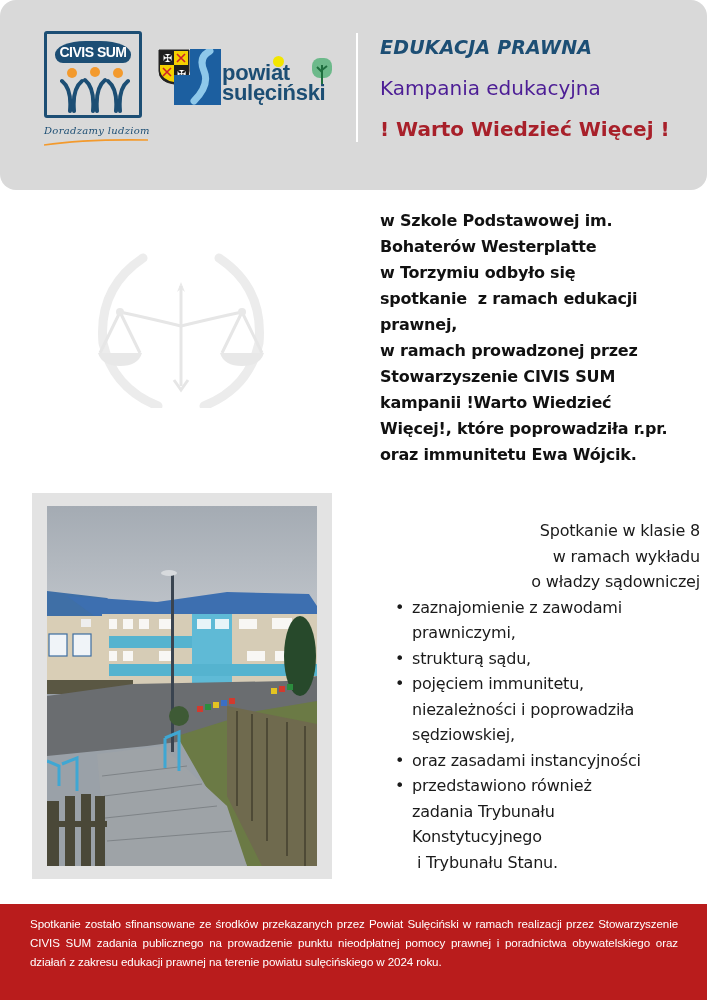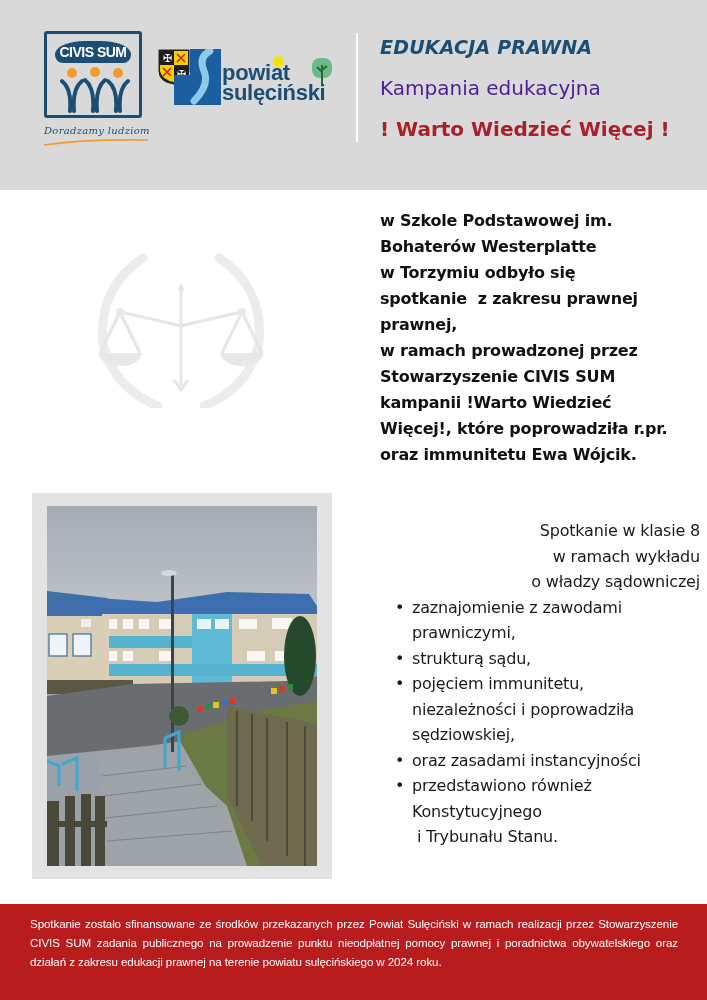--- a/index.html
+++ b/index.html
@@ -1,19 +1,19 @@
 <!DOCTYPE html>
 <html><head>
 <meta charset="utf-8">
 <style>
   * { box-sizing: border-box; margin: 0; padding: 0; }
   html, body { width: 707px; height: 1000px; background: #ffffff; overflow: hidden; }
   body { position: relative; font-family: "DejaVu Sans", "Liberation Sans", sans-serif; }
 
-  .header { position: absolute; left: 0; top: 0; width: 707px; height: 190px; background: #d9d9d9; }
+  .header { position: absolute; left: 0; top: 0; width: 707px; height: 190px; background: #d9d9d9; border-radius: 16px; }
 
   
   .civis-box { position: absolute; left: 44px; top: 31px; width: 98px; height: 87px; border: 3px solid #1c4e74; border-radius: 3px; background: #d9d9d9; }
   .civis-banner { position: absolute; left: 8px; top: 7px; width: 76px; height: 22px; background: #1c4e74; border-radius: 40% 40% 8px 8px / 60% 60% 8px 8px; color: #fff; font-family: "Liberation Sans", sans-serif; font-weight: bold; font-size: 14px; letter-spacing: -0.5px; text-align: center; line-height: 22px; }
   .people { position: absolute; left: 13px; top: 33px; width: 70px; height: 46px; }
   .civis-tagline { position: absolute; left: 44px; top: 125px; font-family: "DejaVu Serif", serif; font-style: italic; font-size: 10px; color: #1c4e74; letter-spacing: 0.3px; }
   .civis-underline { position: absolute; left: 44px; top: 138px; width: 104px; height: 8px; }
 
   
   .crest { position: absolute; left: 158px; top: 49px; width: 32px; height: 36px; }
@@ -130,21 +130,21 @@
     <path d="M132 105 H176 Q172 118 154 118 Q136 118 132 105 Z"></path>
     <circle cx="32" cy="64" r="4"></circle>
       <circle cx="154" cy="64" r="4"></circle>
   </g>
 </svg>
 
 <div class="intro">
   <span>w Szkole Podstawowej im.</span>
   <span>Bohaterów Westerplatte</span>
   <span>w Torzymiu odbyło się</span>
-  <span>spotkanie  z zakresu prawnej</span>
+  <span>spotkanie  z ramach edukacji</span>
   <span>prawnej,</span>
   <span>w ramach prowadzonej przez</span>
   <span>Stowarzyszenie CIVIS SUM</span>
   <span>kampanii !Warto Wiedzieć</span>
   <span>Więcej!, które poprowadziła r.pr.</span>
   <span>oraz immunitetu Ewa Wójcik.</span>
 </div>
 
 <div class="lecture">
   <span class="line">Spotkanie w klasie 8</span>
@@ -166,20 +166,21 @@
       <span class="seg">niezależności i poprowadziła</span>
       <span class="seg">sędziowskiej,</span>
     </li>
     <li>
       <span class="bullet">•</span>
       <span class="seg">oraz zasadami instancyjności</span>
     </li>
     <li>
       <span class="bullet">•</span>
       <span class="seg">przedstawiono również</span>
+      <span class="seg">zadania Trybunału</span>
       <span class="seg">Konstytucyjnego</span>
       <span class="seg"> i Trybunału Stanu.</span>
     </li>
   </ul>
 </div>
 
 <div class="photo-frame">
   <div class="photo" title="School building courtyard with stairs and wooden fence">
     <svg width="270" height="360" viewBox="0 0 270 360">
       <defs>

